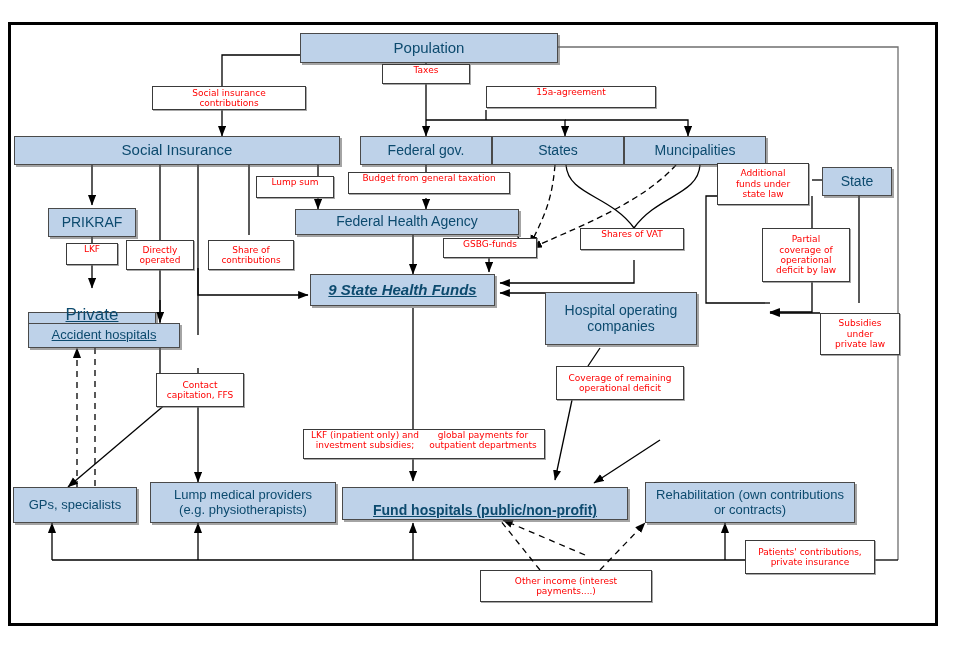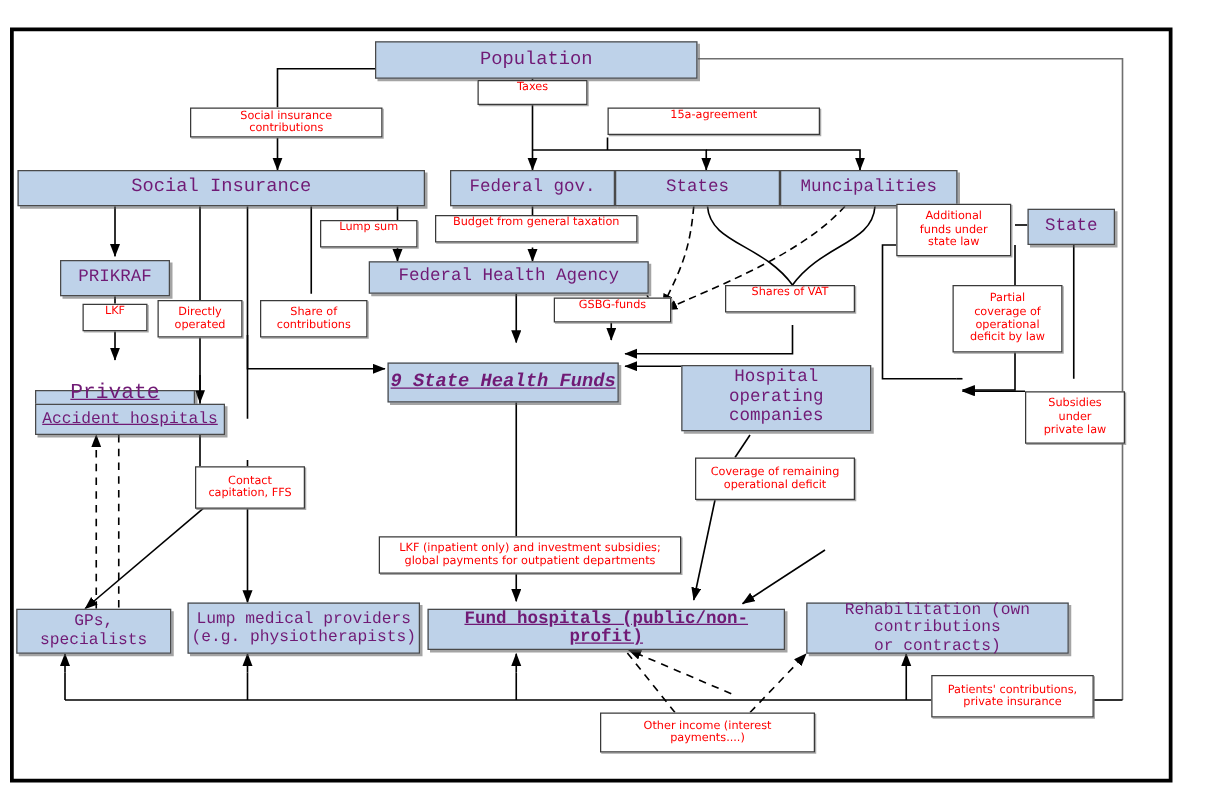--- a/index.html
+++ b/index.html
@@ -19,22 +19,22 @@
   }
   #svgLayer{position:absolute;left:0;top:0;width:964px;height:648px;}
   .node{
     position:absolute;
     box-sizing:border-box;
     background:#bed2e9;
     border:1px solid #4a4a4a;
     box-shadow:2px 2px 0 rgba(90,90,90,0.55);
     display:flex;align-items:center;justify-content:center;
     text-align:center;
-    color:#701a75;
-    font-family:Liberation Mono, monospace;
+    color:#0c4a6e;
+    font-family:Liberation Sans, sans-serif;
     line-height:1.12;
     padding:0 1px;
   }
   .node span{display:block;width:100%;}
   .lbl{
     position:absolute;
     box-sizing:border-box;
     background:#ffffff;
     border:1px solid #3a3a3a;
     box-shadow:1px 1px 0 rgba(110,110,110,0.6);
@@ -201,21 +201,21 @@
   </div>
 
   <div class="node" style="left:28px;top:323px;width:152px;height:25px;font-size:13px;">
     <span class="u">Accident hospitals</span>
   </div>
 
   <div class="node" style="left:295px;top:209px;width:224px;height:26px;font-size:14px;">
     <span>Federal Health Agency</span>
   </div>
 
-  <div class="node" style="left:310px;top:274px;width:185px;height:32px;font-size:15px;margin-top:16px;">
+  <div class="node" style="left:310px;top:274px;width:185px;height:32px;font-size:15px;">
     <span class="bi u">9  State Health Funds</span>
   </div>
 
   <div class="node" style="left:545px;top:292px;width:152px;height:53px;font-size:14px;flex-direction:column;">
     <span>Hospital operating</span>
     <span>companies</span>
   </div>
 
   <div class="node" style="left:13px;top:487px;width:124px;height:36px;font-size:13px;">
     <span>GPs, specialists</span>
@@ -300,21 +300,21 @@
   <div class="lbl" style="left:156px;top:373px;width:88px;height:34px;flex-direction:column;">
     <span>Contact</span>
     <span>capitation, FFS</span>
   </div>
 
   <div class="lbl" style="left:556px;top:366px;width:128px;height:34px;flex-direction:column;">
     <span>Coverage of remaining</span>
     <span>operational deficit</span>
   </div>
 
-  <div class="lbl" style="left:303px;top:429px;width:242px;height:30px;flex-direction:column;">
+  <div class="lbl" style="left:303px;top:429px;width:242px;height:30px;">
     <span>LKF (inpatient only) and investment subsidies;</span>
     <span>global payments for outpatient departments</span>
   </div>
 
   <div class="lbl" style="left:480px;top:570px;width:172px;height:32px;flex-direction:column;">
     <span>Other income (interest</span>
     <span>payments....)</span>
   </div>
 
   <div class="lbl" style="left:745px;top:540px;width:130px;height:34px;flex-direction:column;">

